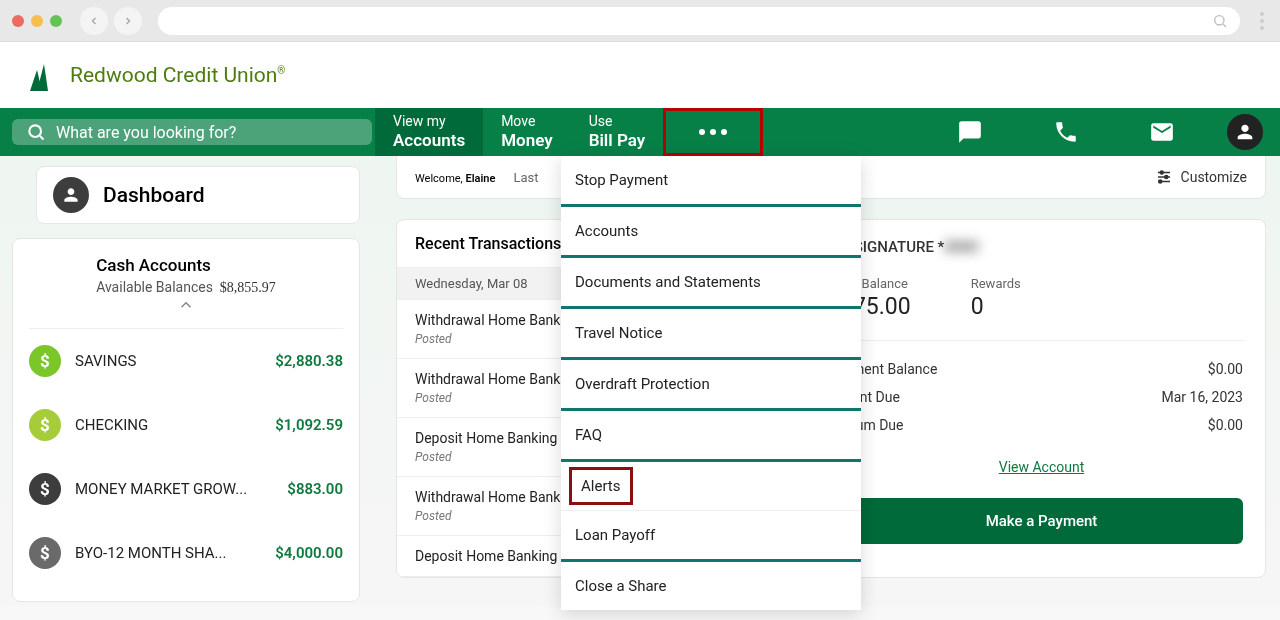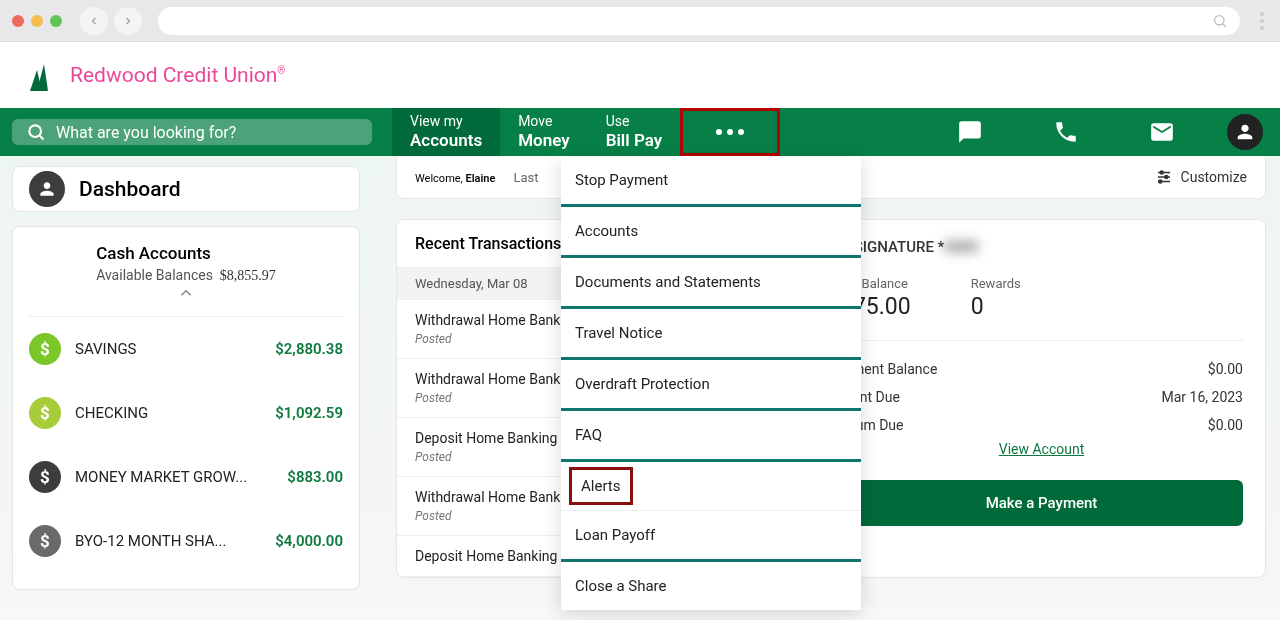--- a/index.html
+++ b/index.html
@@ -15,47 +15,47 @@
 .nav-btn { width: 28px; height: 28px; border-radius: 50%; background: #f4f4f4; display: flex; align-items: center; justify-content: center; color: #aaa; }
 .url-bar { flex: 1; height: 28px; background: #fff; border-radius: 14px; margin: 0 8px; display: flex; align-items: center; justify-content: flex-end; padding: 0 12px; }
 .url-search { color: #bbb; }
 .browser-menu { display: flex; flex-direction: column; gap: 3px; padding: 4px; }
 .browser-menu span { width: 4px; height: 4px; background: #ccc; border-radius: 50%; }
 
 .header { height: 66px; background: #fff; display: flex; align-items: center; padding: 0 30px; }
 .logo { display: flex; align-items: center; gap: 10px; }
 .logo-mark { width: 30px; height: 34px; position: relative; }
 .logo-mark svg { display: block; }
-.logo-text { color: #ec4899; font-size: 21px; font-weight: 400; }
+.logo-text { color: #4d7c0f; font-size: 21px; font-weight: 400; }
 .reg { font-size: 10px; vertical-align: super; }
 
 .main-nav { height: 48px; background: #078047; display: flex; align-items: stretch; }
 .search-box { width: 360px; margin: 11px 0 11px 12px; background: rgba(255,255,255,0.28); border-radius: 6px; display: flex; align-items: center; padding: 0 14px; gap: 10px; }
 .search-box .icon { color: #fff; }
 .search-box input { background: transparent; border: none; outline: none; color: #fff; font-size: 16px; flex: 1; }
 .search-box input::placeholder { color: #fff; }
 
-.nav-items { display: flex; margin-left: 20px; }
+.nav-items { display: flex; margin-left: 3px; }
 .nav-item { padding: 10px 18px; color: #fff; display: flex; flex-direction: column; justify-content: center; cursor: pointer; position: relative; }
 .nav-item.active { background: #016a3a; }
 .nav-item .top { font-size: 14px; line-height: 1.2; }
 .nav-item .bottom { font-size: 17px; font-weight: 600; line-height: 1.2; }
 .nav-item.more { width: 100px; align-items: center; justify-content: center; border: 3px solid #b40303; }
 .more-dots { display: flex; gap: 5px; }
 .more-dots span { width: 6px; height: 6px; background: #fff; border-radius: 50%; }
 
 .nav-icons { margin-left: auto; display: flex; align-items: center; }
 .nav-icon { width: 96px; display: flex; align-items: center; justify-content: center; color: #fff; font-size: 22px; cursor: pointer; }
 .avatar-wrap { width: 70px; display: flex; align-items: center; justify-content: center; }
 .avatar { width: 36px; height: 36px; border-radius: 50%; background: #222; display: flex; align-items: center; justify-content: center; color: #fff; }
 
 .content { display: flex; height: calc(620px - 42px - 66px - 62px); background: linear-gradient(180deg, #eef6f1 0%, #f6f6f6 100%); }
 
 .sidebar { width: 372px; padding: 10px 12px 0 12px; }
-.dash-card { background: #fff; border: 1px solid #e5e5e5; border-radius: 8px; padding: 4px 16px; display: flex; align-items: center; gap: 14px; }
+.dash-card { background: #fff; border: 1px solid #e5e5e5; border-radius: 8px; padding: 10px 16px; display: flex; align-items: center; gap: 14px; margin-left: 24px; }
 .dash-icon { width: 36px; height: 36px; border-radius: 50%; background: #3d3d3d; display: flex; align-items: center; justify-content: center; color: #fff; }
 .dash-title { font-size: 21px; font-weight: 500; }
 
 .cash-card { background: #fff; border: 1px solid #e5e5e5; border-radius: 8px; margin-top: 14px; padding: 16px; }
 .cash-header { display: flex; justify-content: space-between; align-items: center; flex-direction: column; }
 .cash-title { font-size: 17px; font-weight: 500; }
 .cash-sub { font-size: 14px; color: #555; margin-top: 4px; }
 .cash-sub b { color: #333; font-weight: 500; font-family: Liberation Serif, serif; }
 .chev { color: #888; cursor: pointer; }
 
@@ -88,21 +88,21 @@
 .txn-status { font-size: 12px; color: #777; font-style: italic; margin-top: 4px; }
 
 .credit-card { flex: 1; background: #fff; border: 1px solid #e5e5e5; border-radius: 8px; padding: 18px 22px; }
 .cc-title { font-size: 15px; color: #333; font-weight: 500; }
 .cc-title .blur { filter: blur(6px); }
 .cc-row { display: flex; gap: 60px; margin-top: 20px; }
 .cc-col label { font-size: 13px; color: #666; display: block; }
 .cc-col .val { font-size: 23px; color: #222; margin-top: 2px; }
 .cc-details { margin-top: 20px; border-top: 1px solid #eee; padding-top: 14px; }
 .cc-drow { display: flex; justify-content: space-between; font-size: 14px; color: #333; padding: 6px 0; }
-.cc-link { text-align: center; }
+.cc-link { text-align: center; margin-top: 18px; }
 .cc-link a { color: #0e7a40; font-size: 14px; text-decoration: underline; cursor: pointer; }
 .cc-btn { width: 100%; background: #016a3a; color: #fff; border: none; border-radius: 6px; padding: 14px; font-size: 15px; font-weight: 500; margin-top: 22px; cursor: pointer; }
 
 .dropdown { position: absolute; top: 0; left: 189px; width: 300px; background: #fff; box-shadow: 0 4px 18px rgba(0,0,0,0.15); z-index: 50; }
 .dd-item { padding: 15px 14px; font-size: 15px; color: #222; border-bottom: 3px solid #0f766e; cursor: pointer; }
 .dd-item.highlight { outline: 3px solid #8a1010; outline-offset: -3px; display: inline-block; padding: 10px 12px; margin: 5px 8px; }
 .dd-row-alerts { border-bottom: 1px solid #eee; }
 
 svg { display: block; }
 </style>

